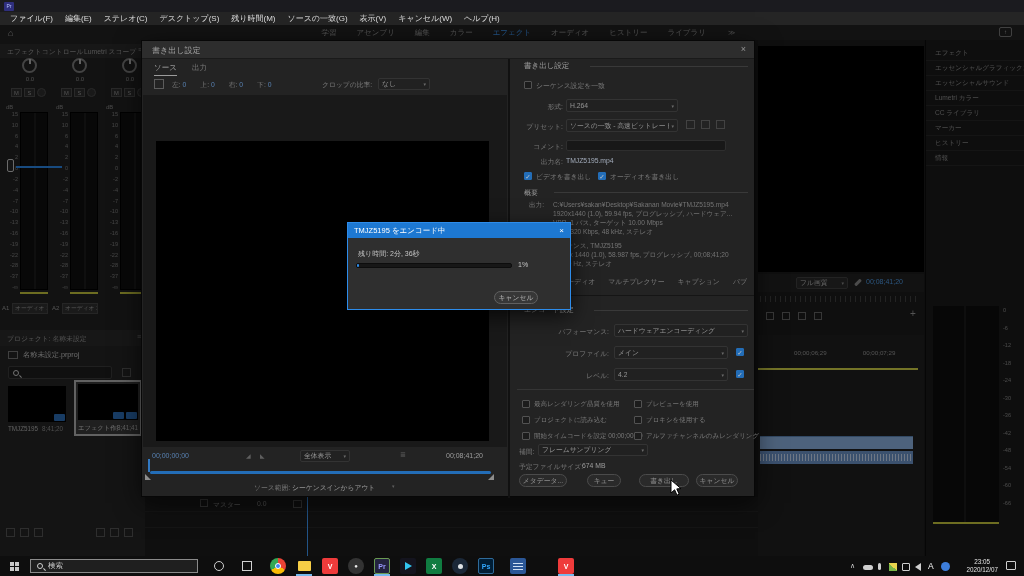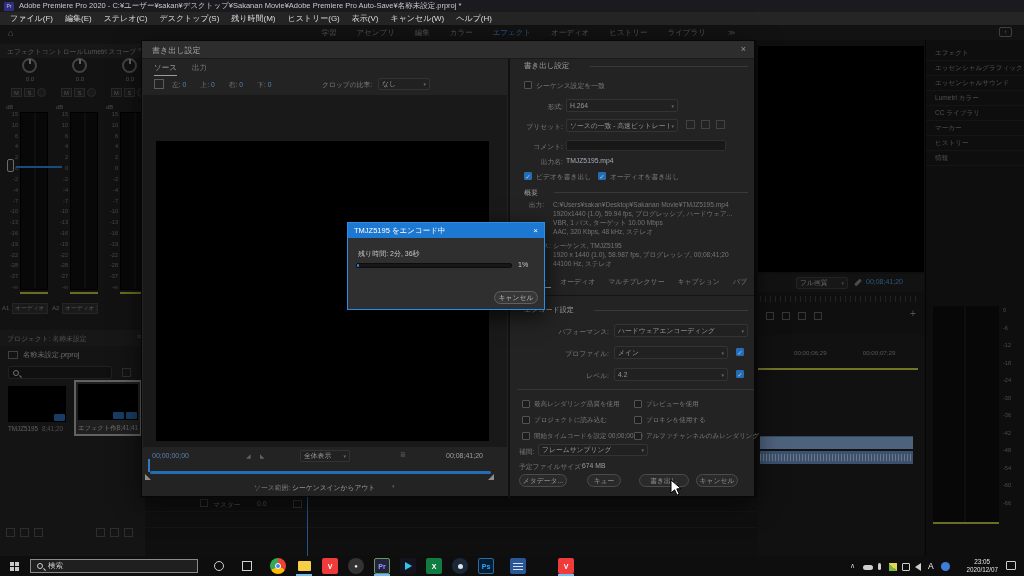--- a/index.html
+++ b/index.html
@@ -53,21 +53,21 @@
   .dd b{font-size:5px;color:#8a8a8a;font-weight:normal;margin-left:2px;}
   .field{background:#1f1f1f;border:1px solid #3c3c3c;border-radius:2px;}
   .cb{width:8px;height:8px;border:1px solid #6a6a6a;background:#252525;border-radius:1px;}
   .cb.on{background:#2d8ceb;border-color:#2d8ceb;color:#fff;font-size:6.5px;line-height:7px;text-align:center;}
   .pill{border:1px solid #606060;border-radius:8px;background:#373737;color:#bdbdbd;font-size:6.8px;display:flex;align-items:center;justify-content:center;white-space:nowrap;}
   .secline{height:1px;background:#4a4a4a;}
   .sum{font-size:6.6px;color:#949494;line-height:9px;white-space:nowrap;}
   
   .exdlg{left:141px;top:40px;width:614px;height:457px;background:#2e2e2e;border:1px solid #0a0a0a;box-shadow:0 6px 24px rgba(0,0,0,.6);z-index:60;}
   .exdlg .dtitle{position:absolute;left:0;top:0;width:100%;height:18px;background:#3a3a3a;border-bottom:1px solid #222;}
-  .pgdlg{left:347px;top:222px;width:198px;height:88px;background:#2f2f2f;border:1px solid #2d8ceb;box-shadow:0 6px 20px rgba(0,0,0,.7);z-index:80;}
+  .pgdlg{left:347px;top:222px;width:224px;height:88px;background:#2f2f2f;border:1px solid #2d8ceb;box-shadow:0 6px 20px rgba(0,0,0,.7);z-index:80;}
   .pgtitle{position:absolute;left:0;top:0;width:100%;height:15px;background:#1d78d2;display:flex;align-items:center;justify-content:space-between;padding:0 6px;}
   .dimA{left:0;top:25px;width:1024px;height:531px;background:rgba(0,0,0,.30);z-index:50;}
   .dimB{left:0;top:25px;width:1024px;height:531px;background:rgba(0,0,0,.22);z-index:70;}
   
   .taskbar{left:0;top:556px;width:1024px;height:20px;background:#0e0e0e;z-index:95;}
   .win-logo{position:absolute;left:10px;top:6px;width:9px;height:9px;display:grid;grid-template-columns:4px 4px;grid-gap:1px;}
   .win-logo i{background:#c9c9c9;}
   .tb-search{position:absolute;left:30px;top:3px;width:168px;height:14px;background:#1f1f1f;border:1px solid #8a8a8a;display:flex;align-items:center;gap:5px;padding:0 6px;}
   .mag{width:6px;height:6px;border:1px solid #cfcfcf;border-radius:50%;position:relative;}
   .mag i{position:absolute;left:5px;top:5px;width:3px;height:1px;background:#cfcfcf;transform:rotate(45deg);}
@@ -80,30 +80,29 @@
   .cursor{z-index:100;}
   .wrench{width:8px;height:3px;background:#8a8a8a;border-radius:1px;transform:rotate(-45deg);}
 </style>
 </head>
 <body>
 
 <div class="screen">
 
   <div class="abs titlebar">
     <div class="pr-badge">Pr</div>
-    <div class="title-txt">Adobe Premiere Pro 2020 - C:¥ユーザー¥sakan¥デスクトップ¥Sakanan Movie¥Adobe Premiere Pro Auto-Save¥名称未設定.prproj *</div>
   </div>
 
   <div class="abs menubar">
       <div class="menu-item">ファイル(F)</div>
       <div class="menu-item">編集(E)</div>
       <div class="menu-item">ステレオ(C)</div>
       <div class="menu-item">デスクトップ(S)</div>
       <div class="menu-item">残り時間(M)</div>
-      <div class="menu-item">ヒストリー(G)</div>
+      <div class="menu-item">ソースの一致(G)</div>
       <div class="menu-item">表示(V)</div>
       <div class="menu-item">キャンセル(W)</div>
       <div class="menu-item">ヘルプ(H)</div>
     </div>
 
   <div class="abs wsrow">
     <div class="home-ico">⌂</div>
     <div class="wstabs">
         <div class="wstab">学習</div>
         <div class="wstab">アセンブリ</div>

